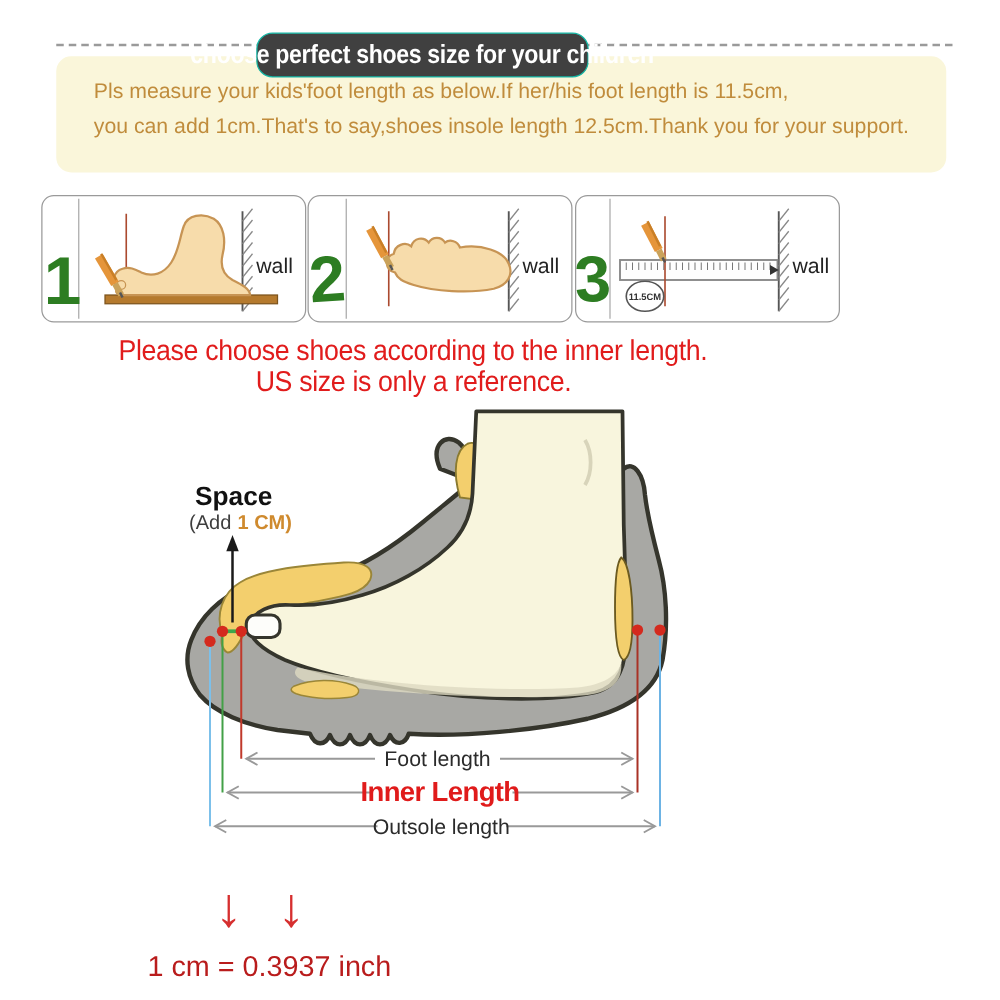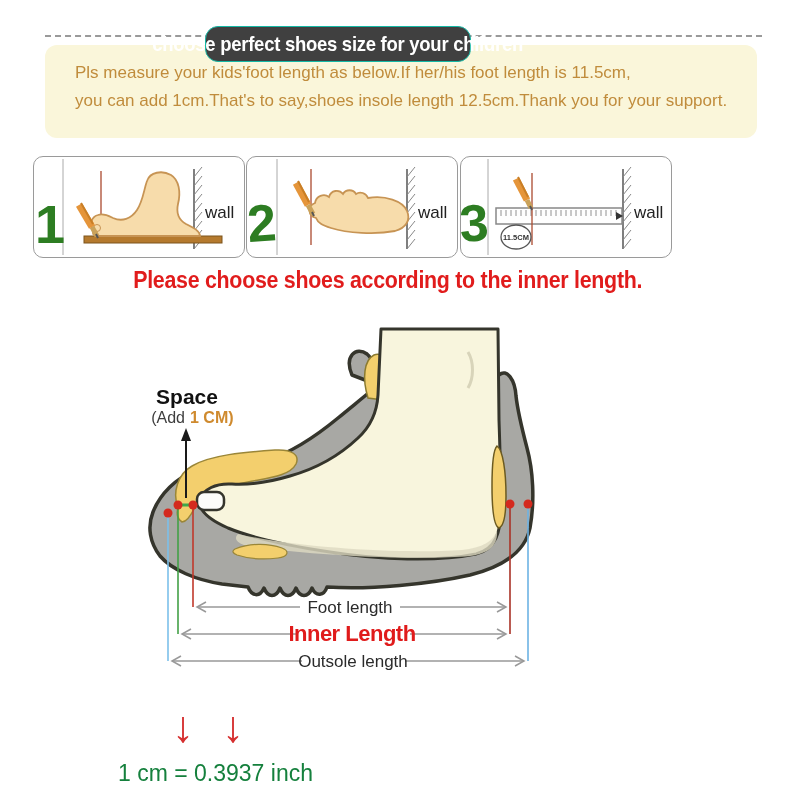--- a/index.html
+++ b/index.html
@@ -14,33 +14,33 @@
                transform:scaleX(.88);letter-spacing:-.3px;}
   .notice{position:absolute;left:45px;top:45px;width:712px;height:93px;
           background:#faf6da;border-radius:12px;z-index:1;}
   .notice-text{position:absolute;left:30px;top:14px;font-size:17px;color:#c08c3c;
                line-height:28px;white-space:nowrap;}
   
   .stepbox{position:absolute;top:156px;width:210px;height:100px;background:#fff;
            border:1.5px solid #9a9a9a;border-radius:10px;}
   .stepbox svg{display:block;width:100%;height:100%;}
   
-  .warning{position:absolute;left:0;top:268px;width:661px;text-align:right;
-           color:#e11c1c;font-weight:bold;font-size:23px;line-height:25px;z-index:2;}
+  .warning{position:absolute;left:0;top:268px;width:661px;text-align:center;
+           color:#e11c1c;font-weight:normal;font-size:23px;line-height:25px;z-index:2;}
   .warning span{display:inline-block;transform:scaleX(.93);letter-spacing:-.3px;white-space:nowrap;}
   
   .shoe-svg{position:absolute;left:100px;top:320px;width:470px;height:360px;}
   
   .size-line{position:absolute;left:128px;top:690px;width:160px;display:flex;
              align-items:flex-start;justify-content:center;color:#d62f2f;}
   .size-line .word{font-size:56px;line-height:58px;}
   .size-line .arr{font-size:44px;line-height:58px;margin-top:8px;}
   .size-line .arr:first-child{margin-right:14px;}
   .size-line .arr:last-child{margin-left:14px;}
-  .conversion{position:absolute;left:118px;top:760px;font-size:23px;color:#15803d;}
+  .conversion{position:absolute;left:118px;top:760px;font-size:23px;color:#b91c1c;}
 </style>
 </head>
 <body>
 
 <div class="page">
 
   <div class="dashed"></div>
   <div class="banner">
     <span>choose perfect shoes size for your children</span>
   </div>
@@ -170,20 +170,21 @@
       </g>
       <g>
         <ellipse cx="55" cy="80" rx="15" ry="12" fill="#ffffff" stroke="#555555" stroke-width="1.3"></ellipse>
         <text x="55" y="83" text-anchor="middle" font-size="7.5" font-weight="bold" fill="#333333">11.5CM</text>
       </g>
     </svg>
   </div>
 
   <div class="warning">
     <div><span>Please choose shoes according to the inner length.</span></div>
+    <div><span>US size is only a reference.</span></div>
   </div>
 
   <svg class="shoe-svg" viewBox="100 320 470 360">
 
     <path d="M352,375 C344,356 356,346 367,354 C374,360 377,372 378,385
              C370,392 355,404 338,418 C315,437 292,452 268,460
              C240,469 215,462 196,470 C176,478 160,494 153,512
              C147,527 150,543 160,556 C172,570 196,580 222,584 L248,587
              C252,597 260,597 264,588 C268,598 276,598 280,588
              C284,598 292,598 296,588 C300,598 308,598 312,588

